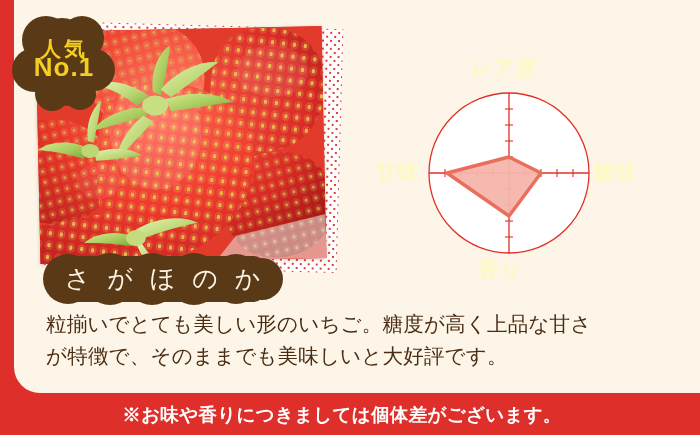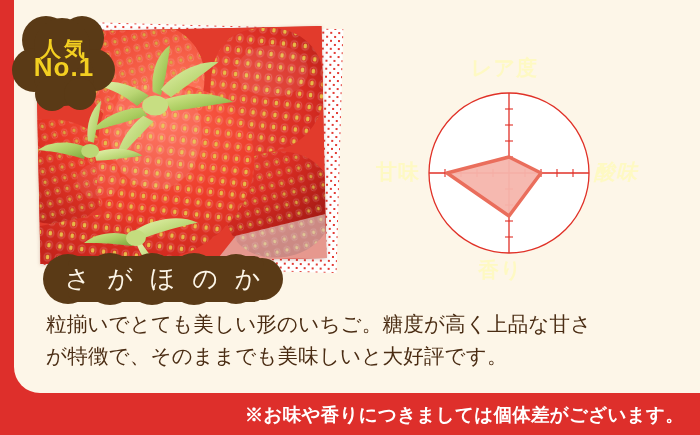--- a/index.html
+++ b/index.html
@@ -88,37 +88,37 @@
     width:320px; height:250px;
     z-index:15;
   }
   #chart svg { display:block; }
   .axis-label {
     position:absolute;
     color:#fef9c3; font-size:21px; font-weight:bold;
     letter-spacing:1px; white-space:nowrap;
   }
   #lbl-top    { left:105px; top:14px; }
-  #lbl-right  { left:228px; top:118px;font-style:italic; }
+  #lbl-right  { left:228px; top:118px; }
   #lbl-bottom { left:112px; top:216px; }
   #lbl-left   { left:10px;  top:118px; }
 
   
   #desc {
     position:absolute; left:46px; top:308px; width:610px;
     color:#4a2c13; font-size:20.5px; line-height:32px;
     letter-spacing:0.2px; z-index:30;
   }
   #desc .line { display:block; white-space:nowrap; }
 
   
   #note {
     position:absolute; left:0; top:393px;
     width:700px; height:42px;
-    display:flex; align-items:center; justify-content:flex-end;
+    display:flex; align-items:center; justify-content:center;
     padding-right:16px;
     z-index:30;
   }
   #note span {
     color:#ffffff; font-size:18.5px; font-weight:bold; letter-spacing:0.3px;
   }
 </style>
 </head>
 <body>
 

